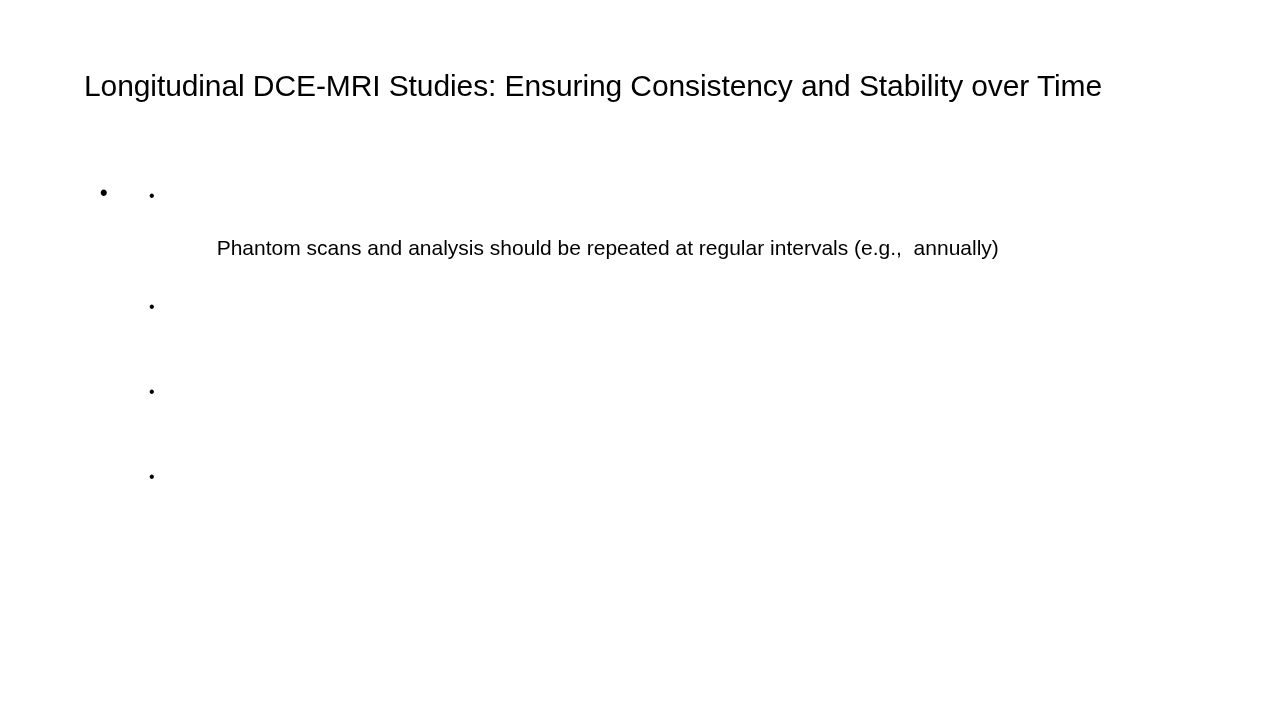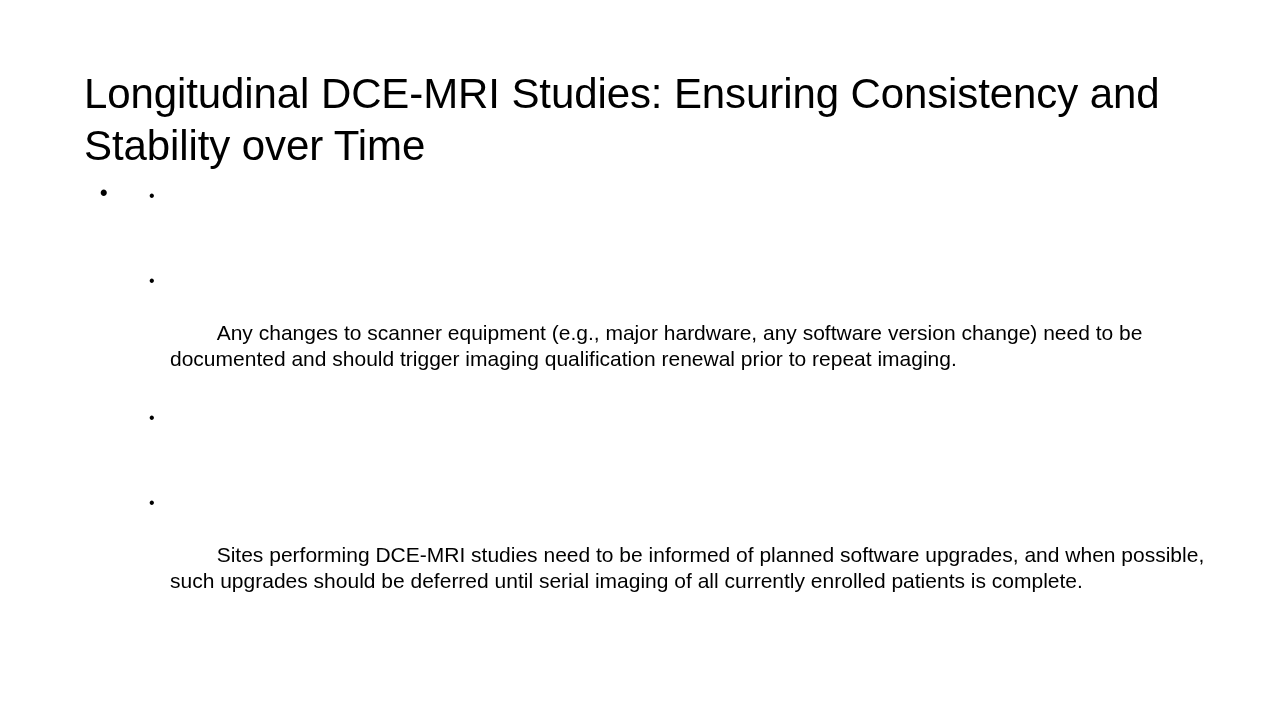--- a/index.html
+++ b/index.html
@@ -23,21 +23,21 @@
     background: #ffffff;
     box-sizing: border-box;
   }
 
   
   .slide-title {
     position: absolute;
     left: 84px;
     top: 40px;
     width: 1110px;
-    font-size: 42px;
+    font-size: 30px;
     font-weight: 300;
     line-height: 52px;
     letter-spacing: -0.1px;
     color: #000000;
     white-space: pre-wrap;
   }
 
   
   .slide-body {
     position: absolute;
@@ -97,32 +97,31 @@
   <div class="slide-body">
 
     <div class="group">
 
       <div class="bullet-l1">
         <span class="dot">•</span>
       </div>
 
       <div class="bullet-l2">
         <span class="dot">•</span>
-      </div>
-
-      <div class="bullet-l2">
-        <span class="dot">•</span>
-        <span>Any changes to scanner equipment (e.g., major hardware, any software version change) need to be documented and should trigger imaging qualification renewal prior to repeat imaging.</span>
+        <span>Phantom scans and analysis should be repeated at regular intervals (e.g.,  annually)</span>
       </div>
 
       <div class="bullet-l2">
         <span class="dot">•</span>
       </div>
 
       <div class="bullet-l2">
         <span class="dot">•</span>
-        <span>Sites performing DCE-MRI studies need to be informed of planned software upgrades, and when possible, such upgrades should be deferred until serial imaging of all currently enrolled patients is complete.</span>
+      </div>
+
+      <div class="bullet-l2">
+        <span class="dot">•</span>
       </div>
 
     </div>
 
   </div>
 </div>
 
 </body></html>

